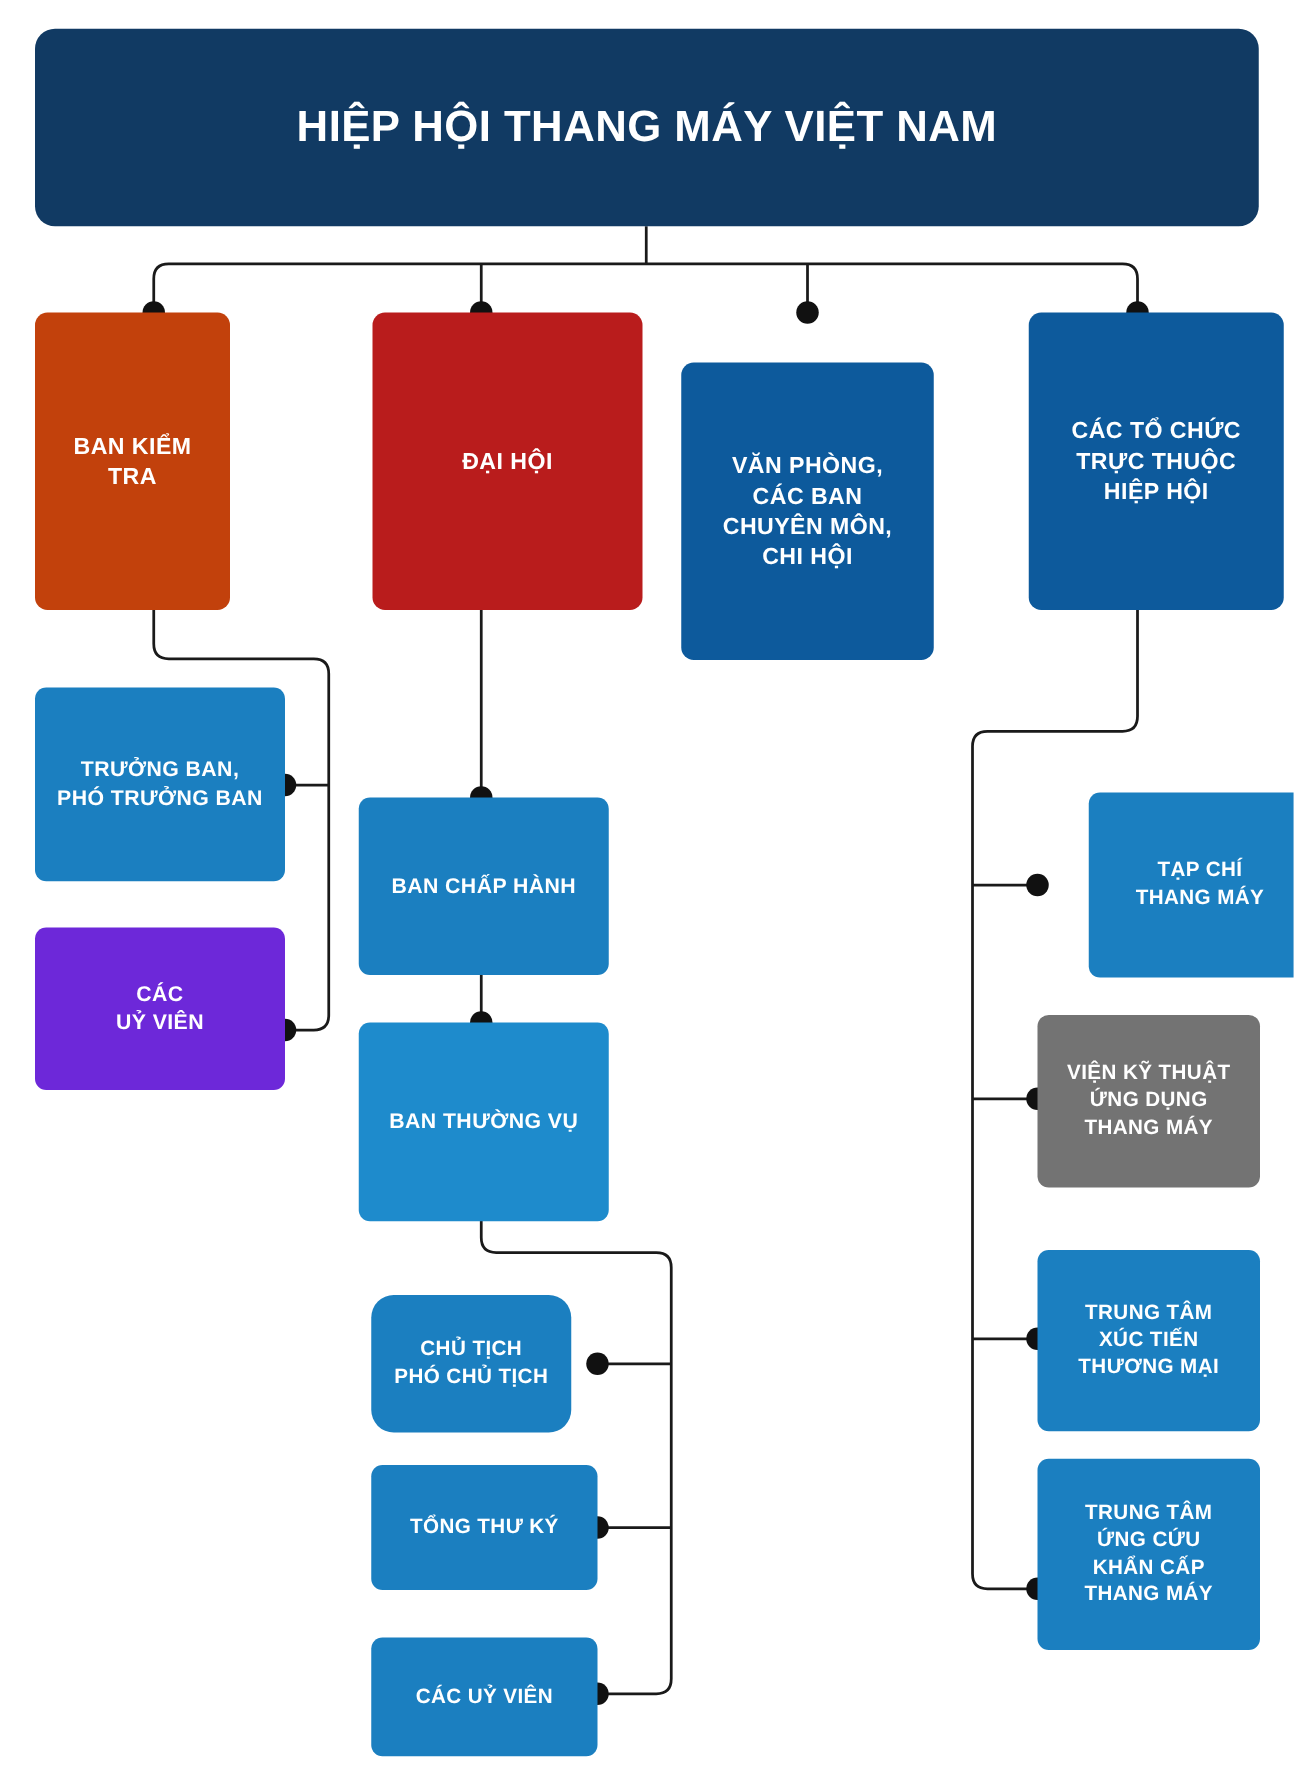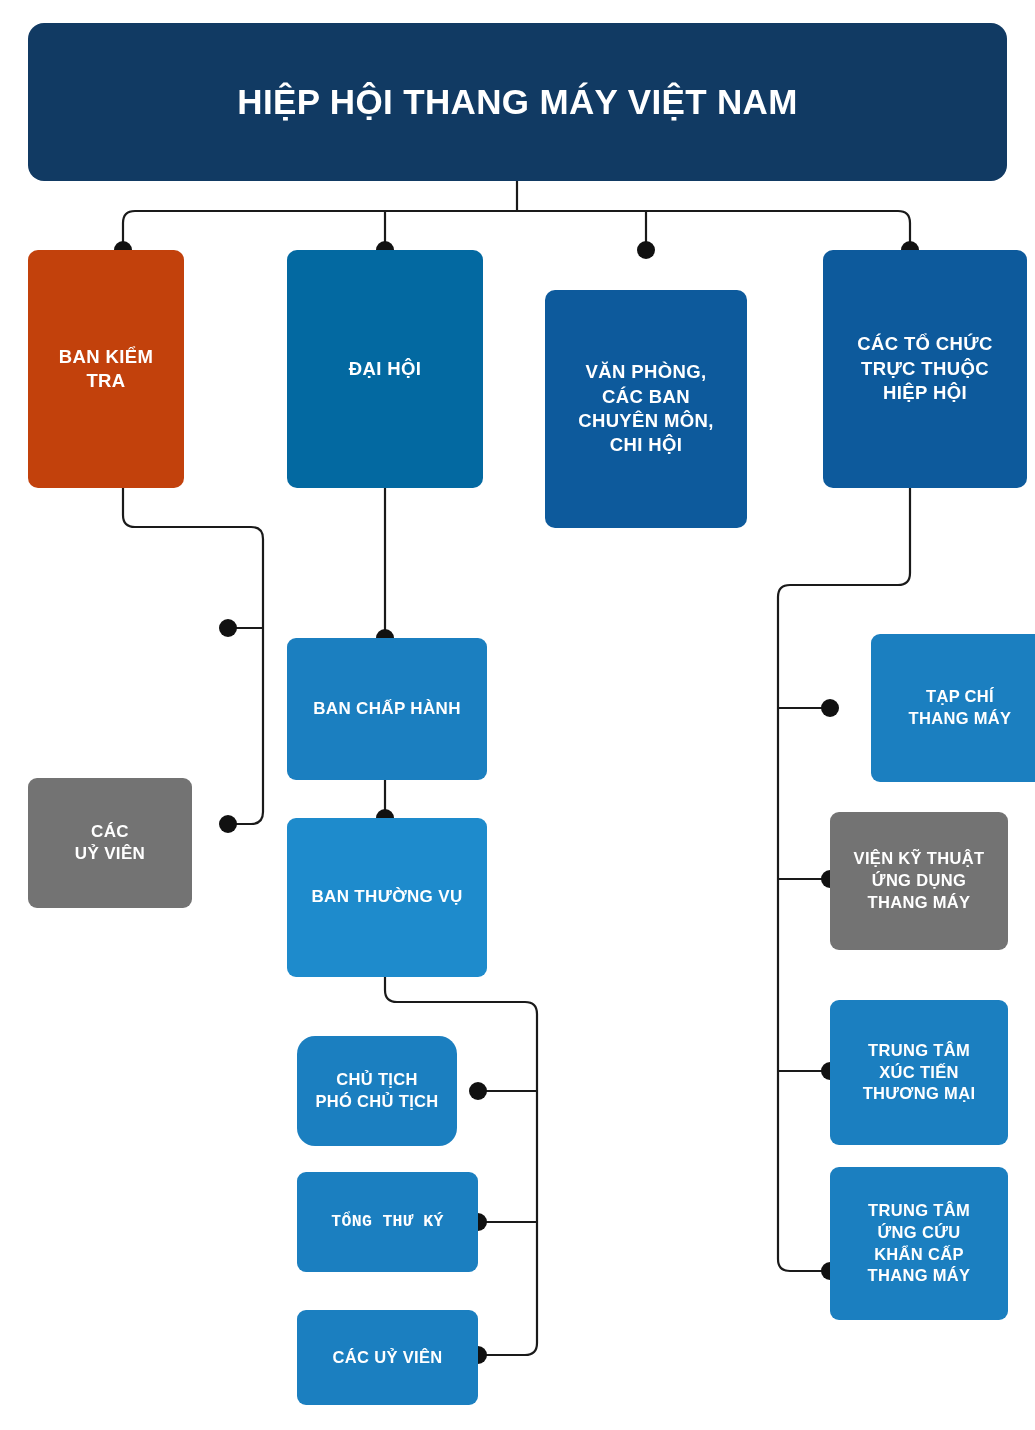--- a/index.html
+++ b/index.html
@@ -111,57 +111,61 @@
   </svg>
 
   <div class="node node-root" style="left:28px; top:23px; width:979px; height:158px; background:#113a63;">
     <span class="node-label">HIỆP HỘI THANG MÁY VIỆT NAM</span>
   </div>
 
   <div class="node node-l2" style="left:28px; top:250px; width:156px; height:238px; background:#c2410c;">
     <span class="node-label">BAN KIỂM TRA</span>
   </div>
 
-  <div class="node node-l2" style="left:287px; top:250px; width:196px; height:238px; background:#0369a1;">
+  <div class="node node-l2" style="left:298px; top:250px; width:216px; height:238px; background:#b91c1c;">
     <span class="node-label">ĐẠI HỘI</span>
   </div>
 
   <div class="node node-l2" style="left:545px; top:250px; width:202px; height:238px; background:#0d5a9c;margin-top:40px;">
     <span class="node-label">VĂN PHÒNG,
 CÁC BAN
 CHUYÊN MÔN,
 CHI HỘI</span>
   </div>
 
   <div class="node node-l2" style="left:803px; top:250px; width:204px; height:238px; background:#0d5a9c;margin-left:20px;">
     <span class="node-label">CÁC TỔ CHỨC
 TRỰC THUỘC
 HIỆP HỘI</span>
   </div>
 
+  <div class="node node-l3" style="left:28px; top:550px; width:200px; height:155px; background:#1b7fc0;">
+    <span class="node-label">TRƯỞNG BAN,
+PHÓ TRƯỞNG BAN</span>
+  </div>
 
-  <div class="node node-l3" style="left:28px; top:742px; width:164px; height:130px; background:#737373;margin-top:36px;">
+  <div class="node node-l3" style="left:28px; top:742px; width:200px; height:130px; background:#6d28d9;">
     <span class="node-label">CÁC
 UỶ VIÊN</span>
   </div>
 
   <div class="node node-l3" style="left:287px; top:638px; width:200px; height:142px; background:#1b7fc0;">
     <span class="node-label">BAN CHẤP HÀNH</span>
   </div>
 
   <div class="node node-l3" style="left:287px; top:818px; width:200px; height:159px; background:#1e8bcc;">
     <span class="node-label">BAN THƯỜNG VỤ</span>
   </div>
 
   <div class="node node-l4" style="left:297px; top:1036px; width:160px; height:110px; background:#1b7fc0;border-radius:18px;">
     <span class="node-label">CHỦ TỊCH
 PHÓ CHỦ TỊCH</span>
   </div>
 
-  <div class="node node-l4" style="left:297px; top:1172px; width:181px; height:100px; background:#1b7fc0;font-family:Liberation Mono, monospace;">
+  <div class="node node-l4" style="left:297px; top:1172px; width:181px; height:100px; background:#1b7fc0;">
     <span class="node-label">TỔNG THƯ KÝ</span>
   </div>
 
   <div class="node node-l4" style="left:297px; top:1310px; width:181px; height:95px; background:#1b7fc0;">
     <span class="node-label">CÁC UỶ VIÊN</span>
   </div>
 
   <div class="node node-l4" style="left:830px; top:634px; width:178px; height:148px; background:#1b7fc0;margin-left:41px;">
     <span class="node-label">TẠP CHÍ
 THANG MÁY</span>

